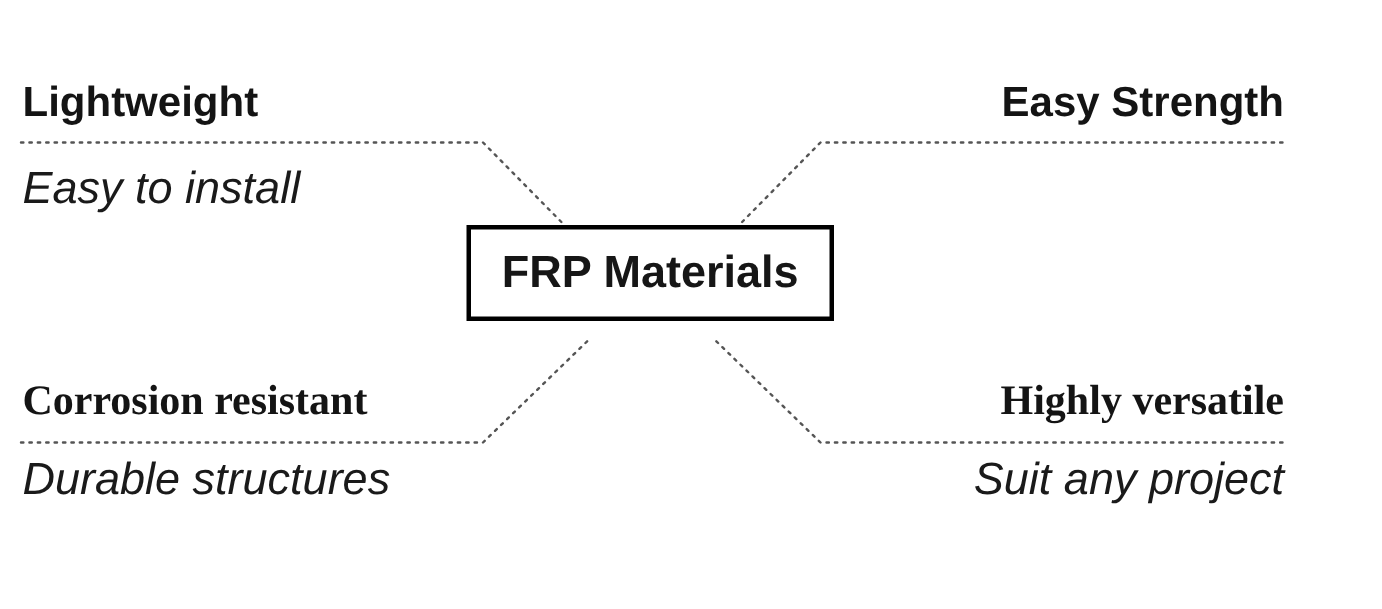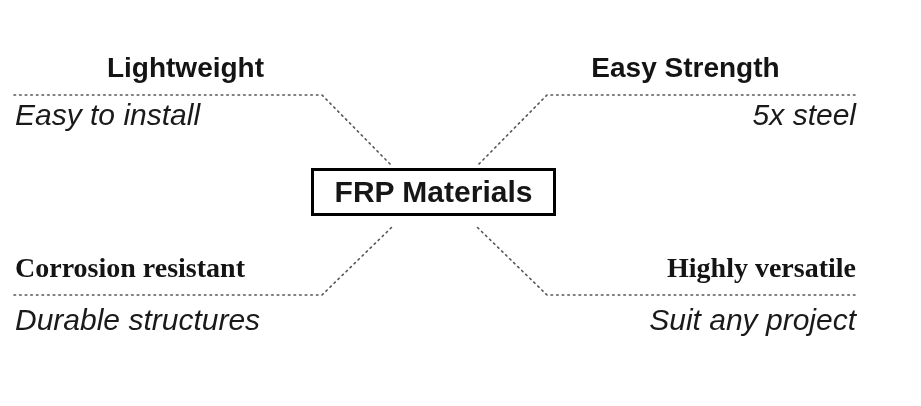--- a/index.html
+++ b/index.html
@@ -26,23 +26,23 @@
     top: 0;
     width: 921px;
     height: 406px;
     pointer-events: none;
   }
 
   
   #center-node {
     position: absolute;
     left: 311px;
-    top: 168px;
+    top: 150px;
     width: 245px;
-    height: 48px;
+    height: 64px;
     box-sizing: border-box;
     border: 3px solid #000000;
     background: #ffffff;
     display: flex;
     align-items: center;
     justify-content: center;
     z-index: 5;
   }
   #center-node .node-label {
     font-size: 30px;
@@ -69,21 +69,21 @@
   .branch .subtitle {
     font-size: 30px;
     font-style: italic;
     font-weight: normal;
     color: #1a1a1a;
     line-height: 28px;
     white-space: nowrap;
   }
 
   
-  .branch.top .heading    { margin-bottom: 16px; text-align: center; }
+  .branch.top .heading    { margin-bottom: 27px; }
   .branch.top .subtitle   { margin-top: 10px; }
   .branch.bottom .heading { margin-bottom: 10px; font-family: Liberation Serif, serif; }
   .branch.bottom .subtitle{ margin-top: 21px; }
 
   .branch.left  { left: 15px;  text-align: left;  }
   .branch.right { left: 515px; width: 341px; text-align: right; }
 
   #branch-lightweight { top: 51px; }
   #branch-strength    { top: 51px; }
   #branch-corrosion   { top: 251px; }
@@ -111,21 +111,20 @@
     <span class="node-label">FRP Materials</span>
   </div>
 
   <div class="branch top left" id="branch-lightweight">
     <div class="heading">Lightweight</div>
     <div class="subtitle">Easy to install</div>
   </div>
 
   <div class="branch top right" id="branch-strength">
     <div class="heading">Easy Strength</div>
-    <div class="subtitle">5x steel</div>
   </div>
 
   <div class="branch bottom left" id="branch-corrosion">
     <div class="heading">Corrosion resistant</div>
     <div class="subtitle">Durable structures</div>
   </div>
 
   <div class="branch bottom right" id="branch-versatile">
     <div class="heading">Highly versatile</div>
     <div class="subtitle">Suit any project</div>

